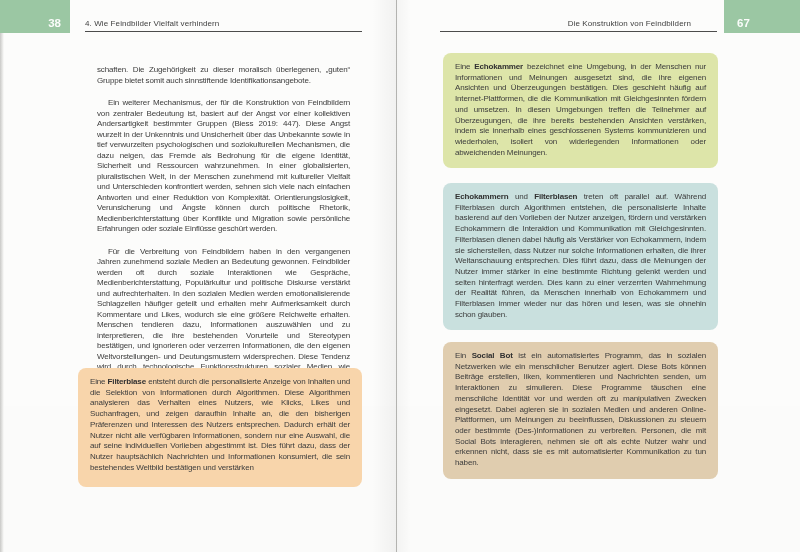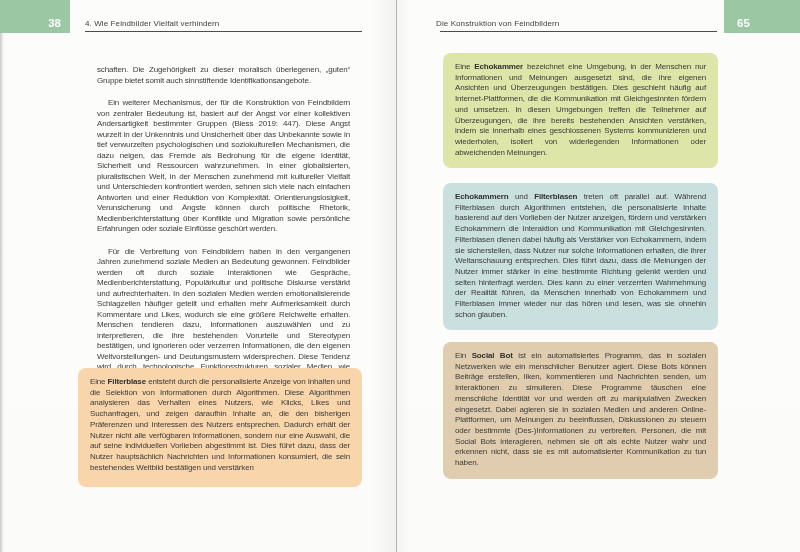--- a/index.html
+++ b/index.html
@@ -71,21 +71,21 @@
   
   .running-head {
     position: absolute;
     top: 19px;
     font-size: 8px;
     letter-spacing: 0.1px;
     color: #3f3f3f;
     white-space: nowrap;
   }
   .running-head.left  { left: 85px; }
-  .running-head.right { left: 436px; width: 272px; text-align: left; }
+  .running-head.right { left: 419px; width: 272px; text-align: right; }
   .head-rule {
     position: absolute;
     top: 31px;
     height: 1px;
     background: #4c4c4c;
   }
   .head-rule.left  { left: 85px;  width: 277px; }
   .head-rule.right { left: 440px; width: 277px; }
   
   .body-col {
@@ -148,21 +148,21 @@
 
   <div class="gutter-shade"></div>
   <div class="gutter-line"></div>
   <div class="gutter-shade-r"></div>
 
   <div>
     <div class="running-head right">Die Konstruktion von Feindbildern</div>
     <div class="head-rule right"></div>
 
     <div class="pagenum-box pagenum-right" style="background-color: rgb(155, 199, 163);">
-      <span>65</span>
+      <span>67</span>
     </div>
 
     <div class="infobox box-echo" style="background-color: rgb(221, 229, 169);">
       <span>Eine </span><b>Echokammer</b><span> bezeichnet eine Umgebung, in der Menschen nur Informationen und Meinungen ausgesetzt sind, die ihre eigenen Ansichten und Überzeugungen bestätigen. Dies geschieht häufig auf Internet-Plattformen, die die Kommunikation mit Gleichgesinnten fördern und umsetzen. In diesen Umgebungen treffen die Teilnehmer auf Überzeugungen, die ihre bereits bestehenden Ansichten verstärken, indem sie innerhalb eines geschlossenen Systems kommunizieren und wiederholen, isoliert von widerlegenden Informationen oder abweichenden Meinungen.</span>
     </div>
 
     <div class="infobox box-parallel" style="background-color: rgb(201, 224, 222);">
       <b>Echokammern</b><span> und </span><b>Filterblasen</b><span> treten oft parallel auf. Während Filterblasen durch Algorithmen entstehen, die personalisierte Inhalte basierend auf den Vorlieben der Nutzer anzeigen, fördern und verstärken Echokammern die Interaktion und Kommunikation mit Gleichgesinnten. Filterblasen dienen dabei häufig als Verstärker von Echokammern, indem sie sicherstellen, dass Nutzer nur solche Informationen erhalten, die ihrer Weltanschauung entsprechen. Dies führt dazu, dass die Meinungen der Nutzer immer stärker in eine bestimmte Richtung gelenkt werden und selten hinterfragt werden. Dies kann zu einer verzerrten Wahrnehmung der Realität führen, da Menschen innerhalb von Echokammern und Filterblasen immer wieder nur das hören und lesen, was sie ohnehin schon glauben.</span>
     </div>
 

